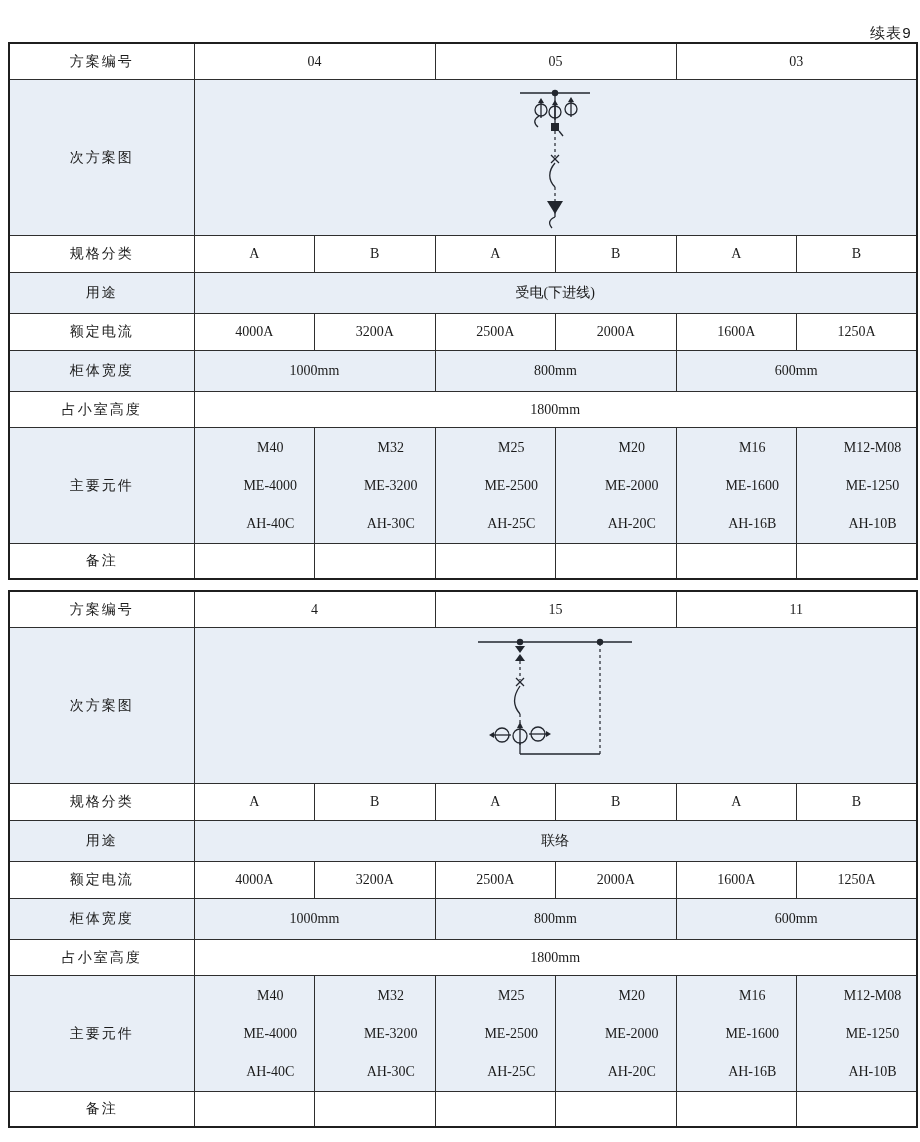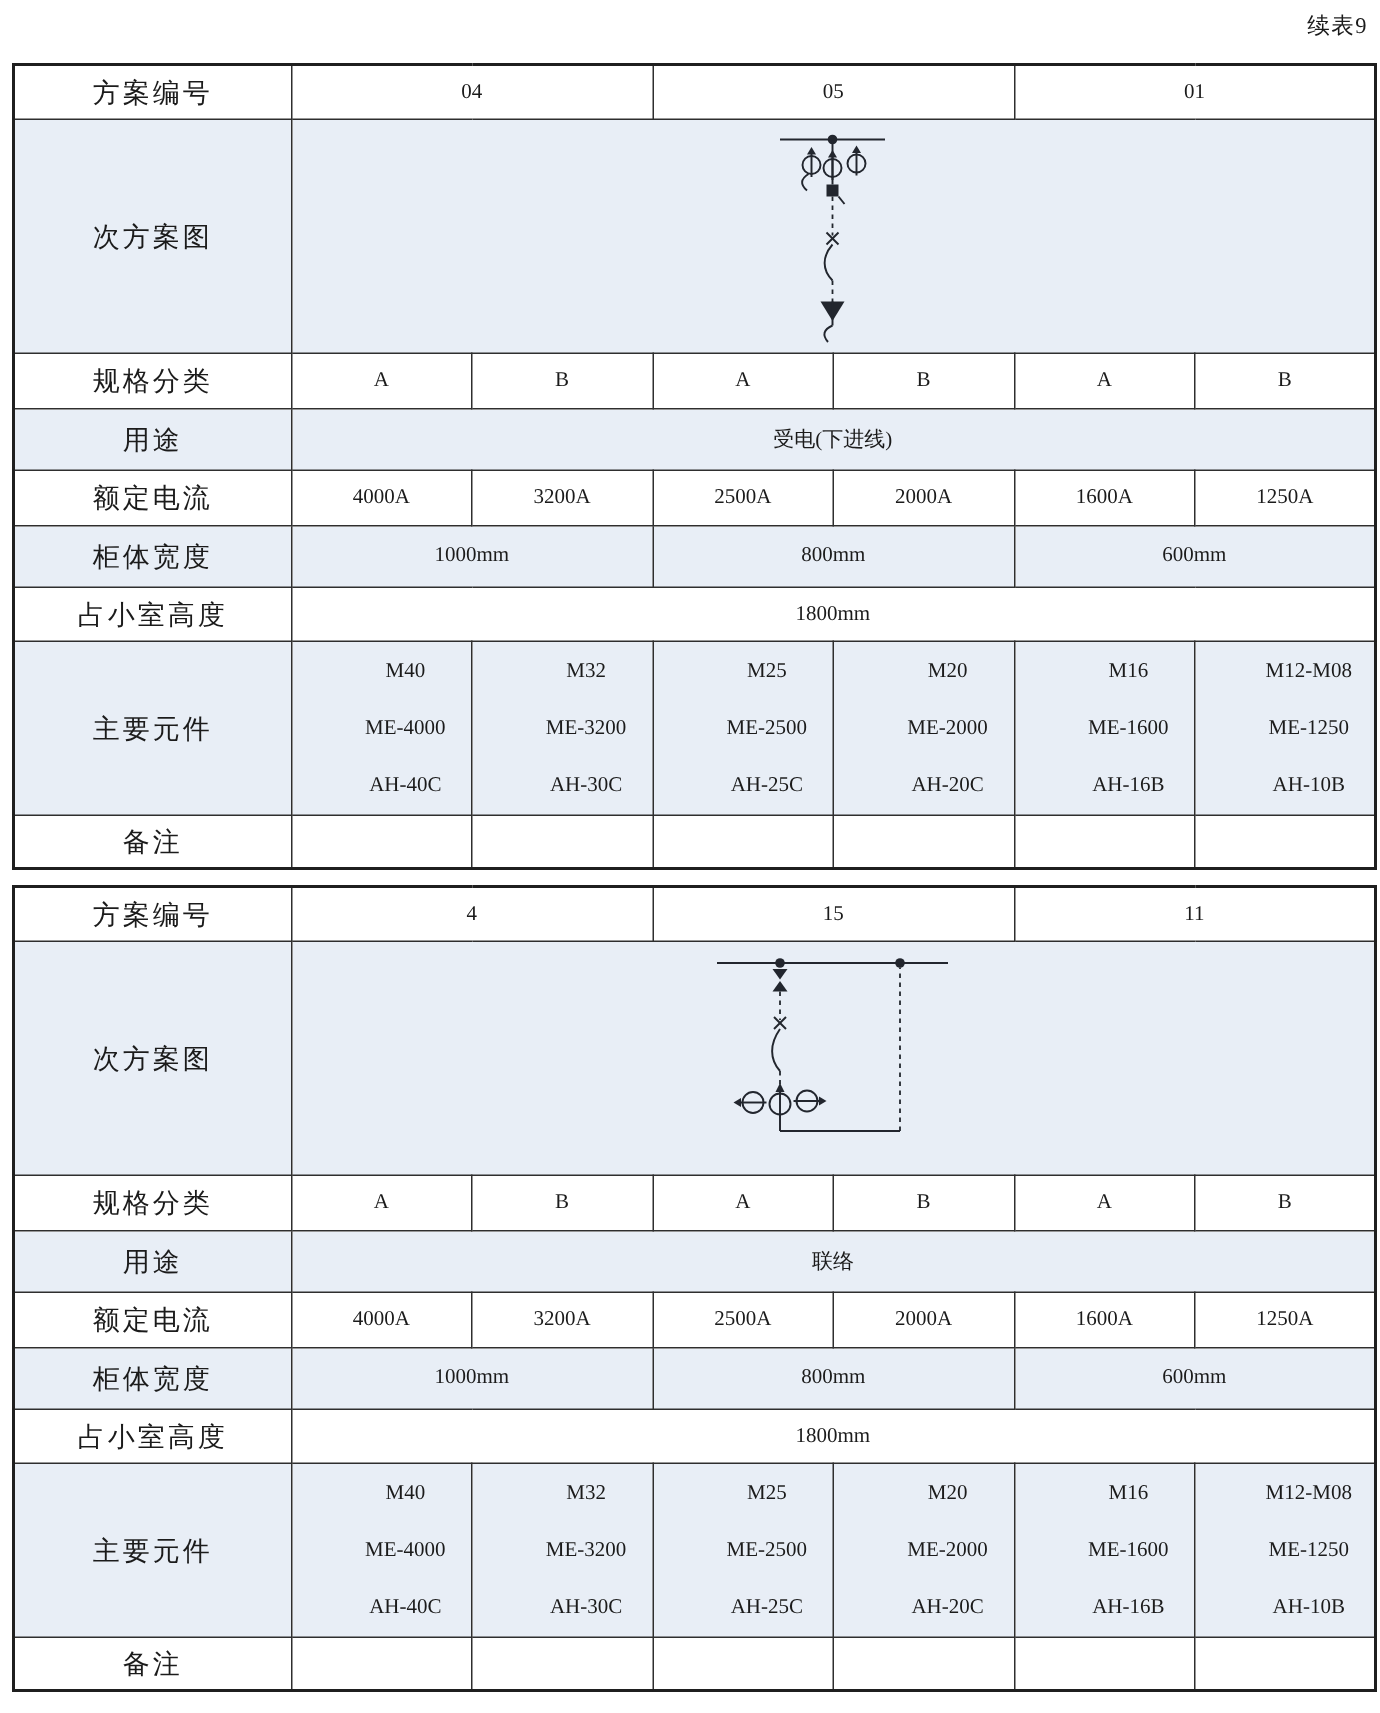--- a/index.html
+++ b/index.html
@@ -3,37 +3,37 @@
 <meta charset="utf-8">
 <style>
   html,body{margin:0;padding:0;background:#ffffff;}
   body{
     width:920px;height:1142px;
     font-family:"Liberation Serif","DejaVu Serif",serif;
     color:#1b1b1b;
   }
   .page{position:relative;width:920px;height:1142px;background:#fff;overflow:hidden;}
   .cont-label{
-    position:absolute;top:8px;right:8px;
-    font-size:15px;letter-spacing:1px;
+    position:absolute;top:24px;right:8px;
+    font-size:15px;letter-spacing:1px;font-family:Liberation Mono, monospace;
   }
   table.spec{
     position:absolute;left:8px;width:908px;
     border-collapse:collapse;table-layout:fixed;
     border:2px solid #1f1f1f;
   }
   #table-1{top:42px;}
   #table-2{top:590px;}
   td{
     border:1px solid #2e2e2e;
     text-align:center;vertical-align:middle;
     font-size:14px;padding:0;overflow:hidden;
   }
   tr.alt td{background:#e8eef6;text-align:center;}
-  .label-cell{letter-spacing:2px;font-size:18px;}
+  .label-cell{letter-spacing:2px;font-size:14px;}
   .rh-head td{height:35px;}
   .rh-diag td{height:155px;}
   .rh-spec td{height:36px;}
   .rh-use td{height:40px;}
   .rh-cur td{height:36px;margin-top:24px;}
   .rh-wid td{height:40px;}
   .rh-chh td{height:35px;margin-left:28px;}
   .rh-mc td{height:115px;}
   .rh-rem td{height:34px;margin-top:28px;}
   .mc span{display:block;line-height:38px;margin-left:32px;}
@@ -57,21 +57,21 @@
         <col style="width:120.5px">
       <col style="width:120.5px">
         <col style="width:120.5px">
         <col style="width:120.5px">
     </colgroup>
     <tbody>
     <tr class="rh-head">
       <td class="label-cell">方案编号</td>
       <td colspan="2">04</td>
       <td colspan="2">05</td>
-      <td colspan="2">01</td>
+      <td colspan="2">03</td>
     </tr>
     <tr class="rh-diag alt">
       <td class="label-cell">次方案图</td>
       <td colspan="6" class="diagram-cell">
         <svg width="120" height="150" viewBox="0 0 120 150">
           <line class="sld" x1="25" y1="10" x2="95" y2="10"></line>
           <circle class="sld-fill" cx="60" cy="10" r="3.2"></circle>
           <line class="sld" x1="60" y1="10" x2="60" y2="40"></line>
           <circle class="sld" cx="46" cy="27" r="6"></circle>
           <line class="sld" x1="46" y1="19" x2="46" y2="35"></line>

